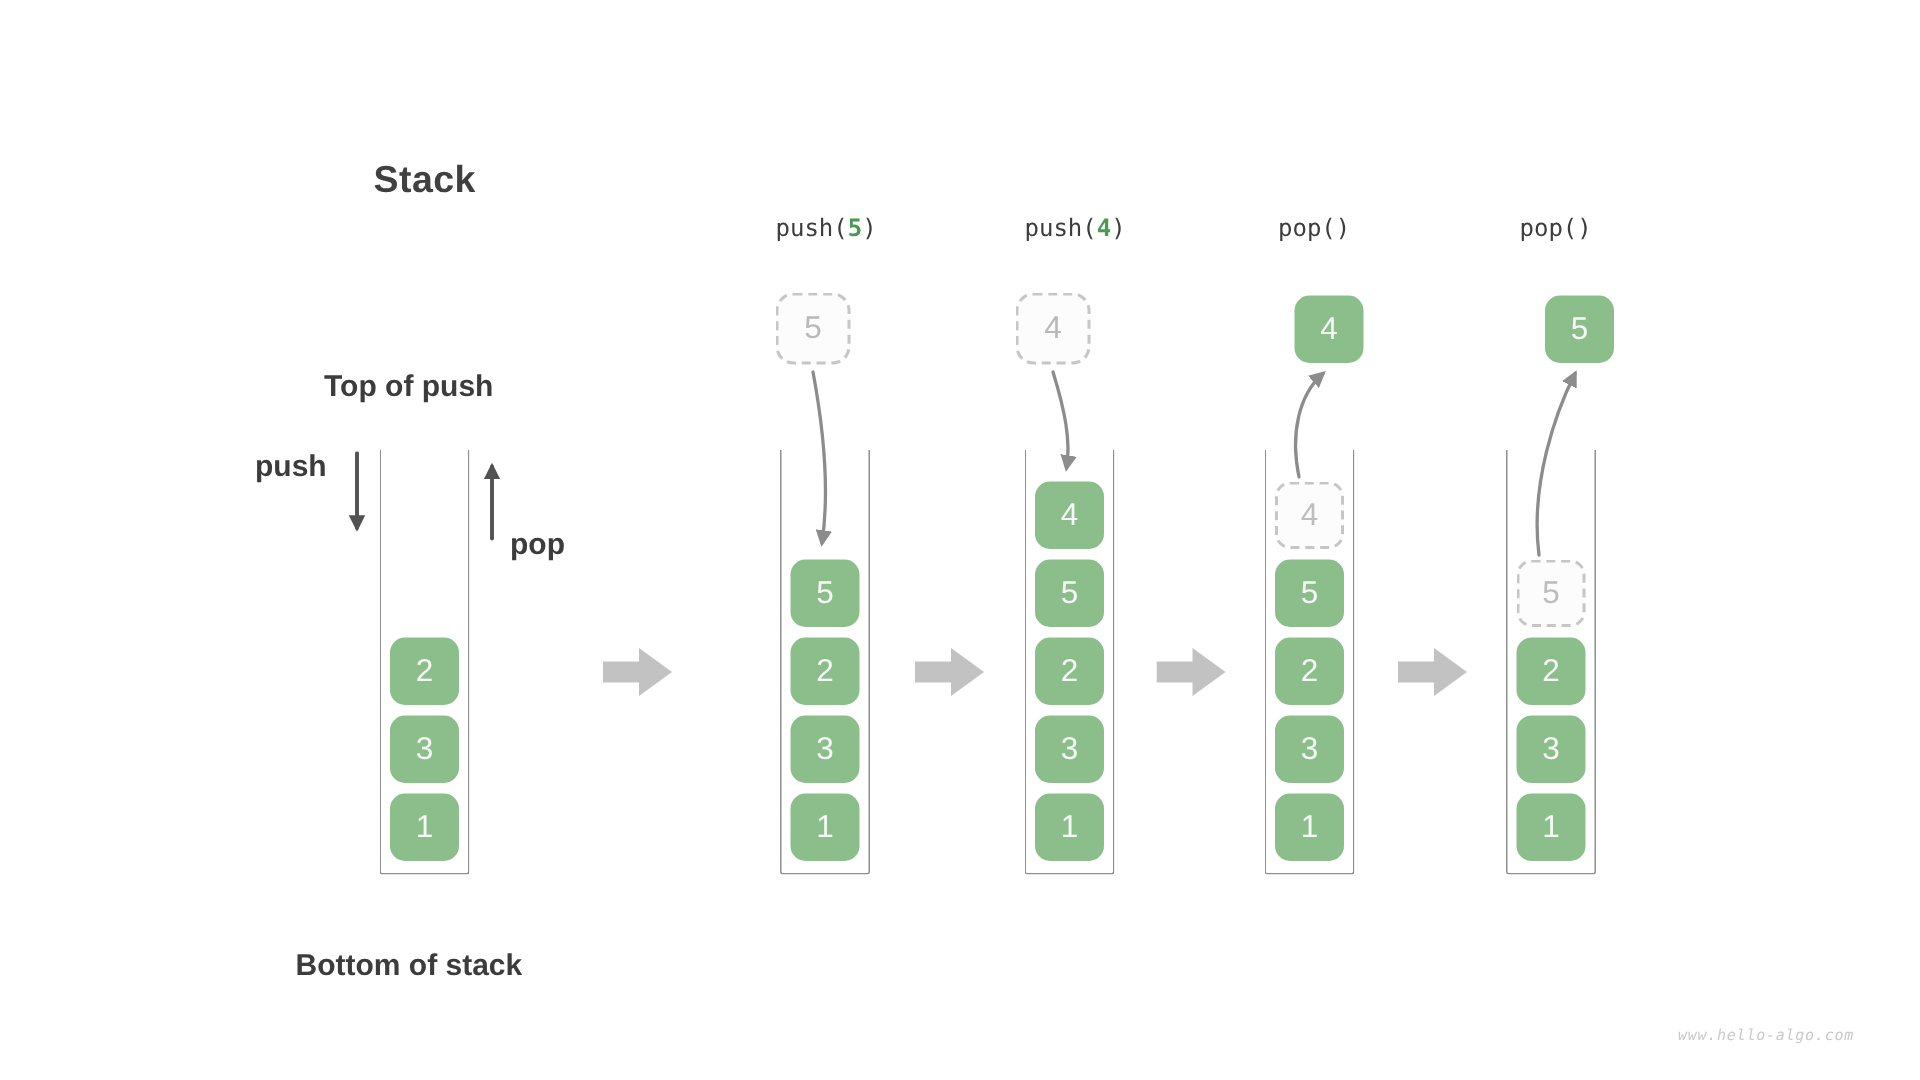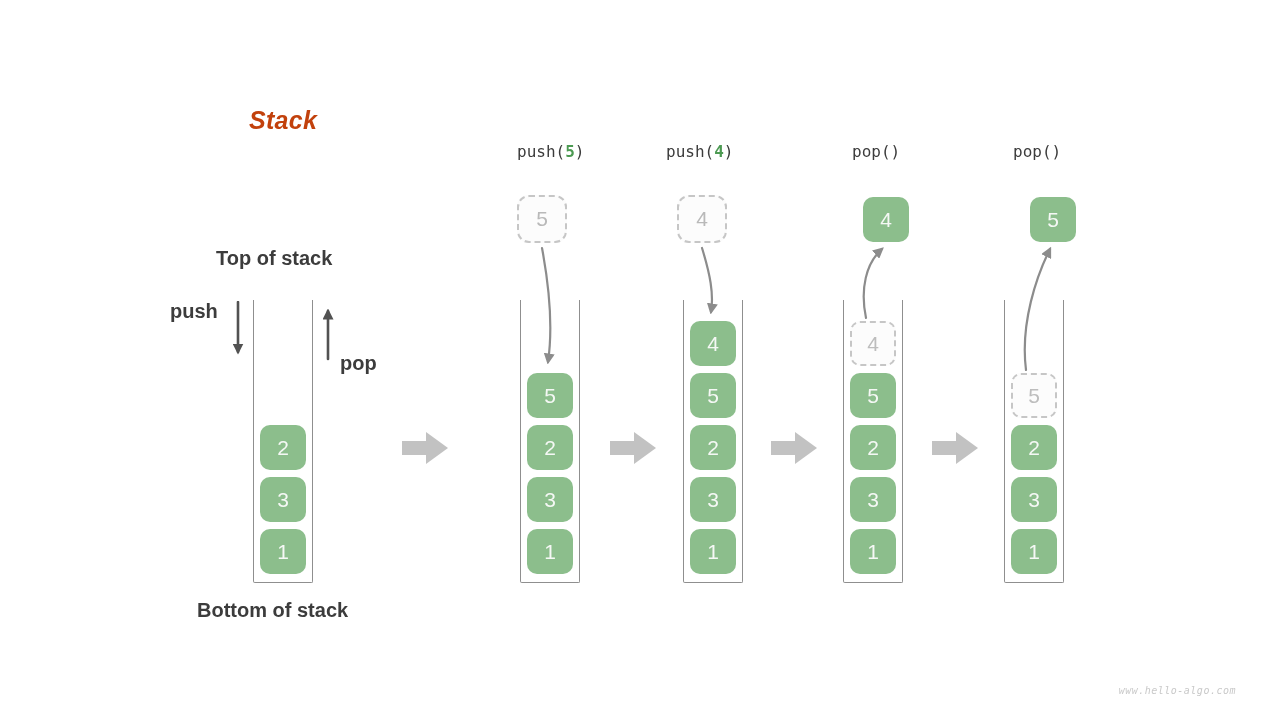--- a/index.html
+++ b/index.html
@@ -2,21 +2,21 @@
 <html><head>
 <meta charset="utf-8">
 <style>
   html,body{margin:0;padding:0;}
   body{
     width:1280px;height:720px;background:#ffffff;position:relative;overflow:hidden;
     font-family:"Liberation Sans",sans-serif;
   }
   .abs{position:absolute;}
   .title{
-    left:249px;top:106px;font-size:25px;font-weight:700;color:#c2410c;letter-spacing:.3px;font-style:italic;
+    left:249px;top:106px;font-size:25px;font-weight:700;color:#404040;letter-spacing:.3px;
   }
   .biglbl{font-size:20px;font-weight:700;color:#3c3c3c;}
   .oplabel{
     top:142px;font-family:"DejaVu Sans Mono","Liberation Mono",monospace;
     font-size:16px;color:#3c3c3c;white-space:pre;
   }
   .oplabel .arg{color:#4c9a52;font-weight:700;}
   .stack{
     top:300px;width:60px;height:283px;box-sizing:border-box;
     border-left:1.5px solid #8f8f8f;border-right:1.5px solid #8f8f8f;border-bottom:1.5px solid #8f8f8f;
@@ -56,22 +56,22 @@
     <marker id="ah-gray" markerUnits="userSpaceOnUse" markerWidth="11" markerHeight="11" refX="8.5" refY="5.5" orient="auto">
       <path d="M0,0 L11,5.5 L0,11 Z" fill="#8c8c8c"></path>
     </marker>
     <marker id="ah-dark" markerUnits="userSpaceOnUse" markerWidth="11" markerHeight="11" refX="8.5" refY="5.5" orient="auto">
       <path d="M0,0 L11,5.5 L0,11 Z" fill="#525252"></path>
     </marker>
   </defs>
 </svg>
 
 <div class="abs title">Stack</div>
-<div class="abs biglbl" style="left:216px;top:247px;">Top of stack</div>
-<div class="abs biglbl" style="left:197px;top:599px;">Bottom of stack</div>
+<div class="abs biglbl" style="left:216px;top:247px;">Top of push</div>
+<div class="abs biglbl" style="left:197px;top:633px;">Bottom of stack</div>
 <div class="abs biglbl" style="left:170px;top:300px;">push</div>
 <div class="abs biglbl" style="left:340px;top:320px;margin-top:32px;">pop</div>
 
 <svg class="abs thin-arrow" style="left:229px;top:301px;" width="18" height="62">
   <path d="M9,1 L9,51" marker-end="url(#ah-dark)"></path>
 </svg>
 <svg class="abs thin-arrow" style="left:319px;top:301px;" width="18" height="62">
   <path d="M9,58 L9,10" marker-end="url(#ah-dark)"></path>
 </svg>
 
@@ -101,21 +101,21 @@
 <svg class="abs connector" style="left:524px;top:246px;" width="40" height="126">
   <path d="M18,2 C26,45 29,82 24,116" marker-end="url(#ah-gray)"></path>
 </svg>
 <div class="abs stack" style="left:520px;">
   <div class="box">5</div>
   <div class="box">2</div>
   <div class="box">3</div>
   <div class="box">1</div>
 </div>
 
-<div class="abs oplabel" style="left:666px;"><span>push(</span><span class="arg">4</span><span>)</span></div>
+<div class="abs oplabel" style="left:683px;"><span>push(</span><span class="arg">4</span><span>)</span></div>
 <div class="abs floater ghost" style="left:677px;top:195px;">
     <span>4</span>
   </div>
 <svg class="abs connector" style="left:688px;top:246px;" width="40" height="74">
   <path d="M14,2 C22,28 26,48 23,66" marker-end="url(#ah-gray)"></path>
 </svg>
 <div class="abs stack" style="left:683px;">
   <div class="box">4</div>
   <div class="box">5</div>
   <div class="box">2</div>

